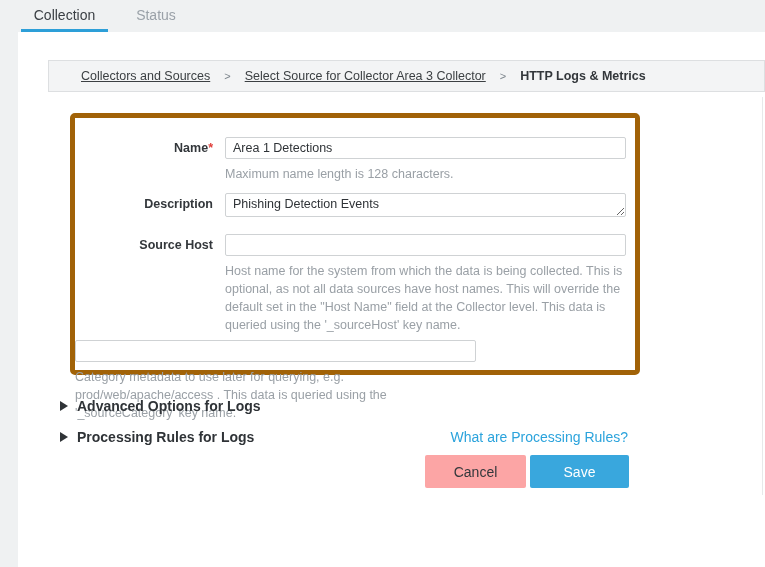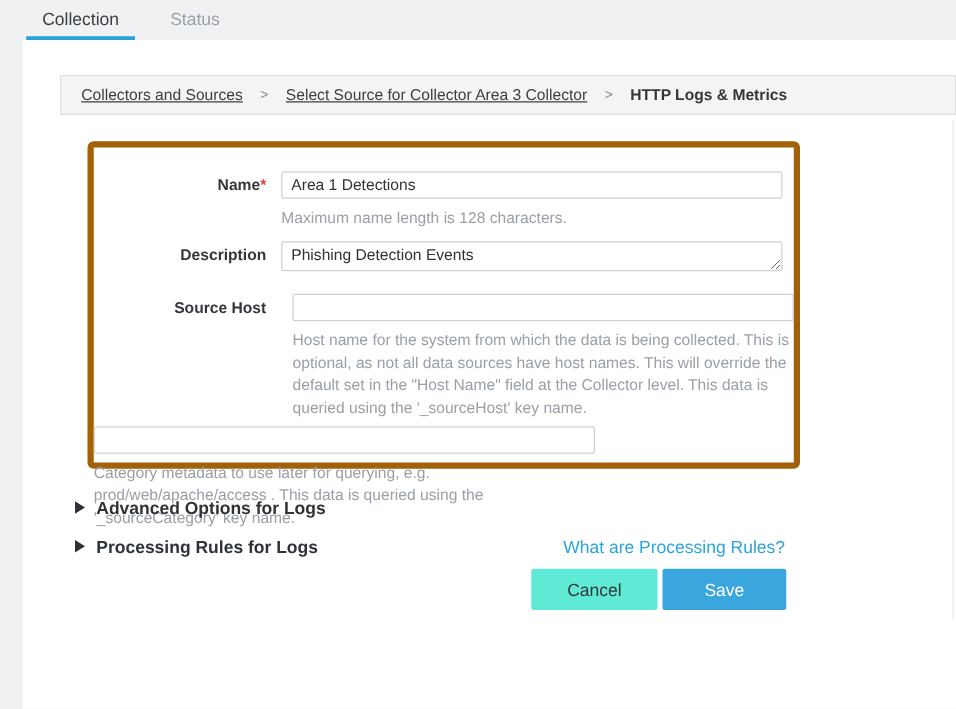--- a/index.html
+++ b/index.html
@@ -38,21 +38,21 @@
     position: absolute; top: 65px; left: 744px; width: 1px; height: 398px;
     background: #e7e9ea;
   }
 
   
   .breadcrumb {
     position: absolute; top: 28px; left: 30px; width: 717px; height: 32px;
     background: #f3f4f5;
     border: 1px solid #dddfe1;
     display: flex; align-items: center;
-    padding-left: 16px;
+    padding-left: 32px;
     font-size: 12.5px;
     white-space: nowrap;
   }
   .crumb-link { color: #3c4043; text-decoration: underline; cursor: pointer; }
   .crumb-sep { color: #7d858c; margin: 0 14px; font-size: 11px; }
   .crumb-current { color: #33373b; font-weight: bold; }
 
   
   .panel {
     position: absolute; top: 81px; left: 40px; width: 570px; height: 262px;
@@ -89,21 +89,21 @@
     outline: none;
     overflow: hidden;
   }
   .help-text {
     font-size: 12.5px; color: #9aa0a6;
     line-height: 18px;
     margin-top: 6px;
   }
   .row-name { margin-bottom: 10px; }
   .row-description { margin-bottom: 13px; }
-  .row-sourcehost { margin-bottom: 6px; justify-content: space-between; }
+  .row-sourcehost { margin-bottom: 6px; }
 
   
   .section-row {
     position: absolute; left: 42px; width: 568px;
     display: flex; align-items: center;
   }
   .section-advanced { top: 366px; }
   .section-processing { top: 397px; }
   .tri-icon {
     width: 0; height: 0;
@@ -128,21 +128,21 @@
     display: flex; gap: 4px;
   }
   .btn {
     height: 33px;
     font-family: "Liberation Sans", "DejaVu Sans", sans-serif;
     font-size: 14px;
     border: none; border-radius: 2px;
     cursor: pointer;
     display: flex; align-items: center; justify-content: center;
   }
-  .btn-cancel { width: 101px; background: #5eead4; color: #33373b; }
+  .btn-cancel { width: 101px; background: #fca5a5; color: #33373b; }
   .btn-save  { width: 99px;  background: #39a7dd; color: #ffffff; }
 </style>
 </head>
 <body>
 
 <div class="page">
 
   <div class="tabbar">
     <div class="tab tab-collection">Collection</div>
     <div class="tab tab-status">Status</div>

